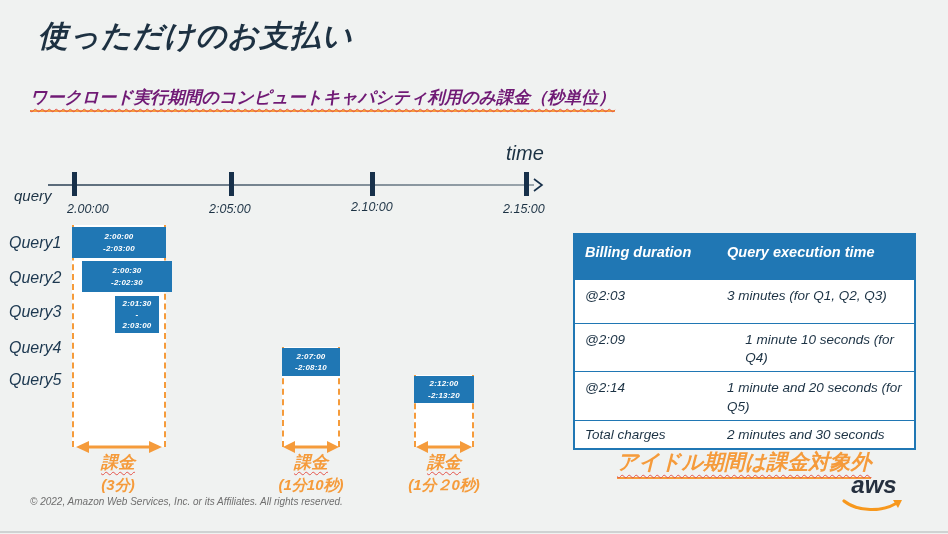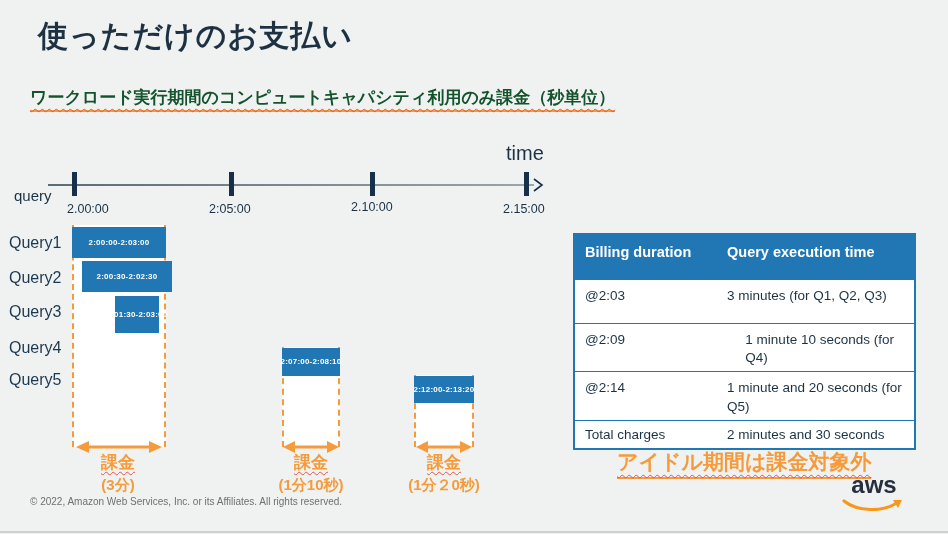--- a/index.html
+++ b/index.html
@@ -1,32 +1,32 @@
 <!DOCTYPE html>
 <html><head>
 <meta charset="utf-8">
 <style>
   html,body{margin:0;padding:0;}
   body{font-family:"Liberation Sans","DejaVu Sans",sans-serif;}
-  .slide{position:relative;width:948px;height:534px;background:#f0f2f1;overflow:hidden;}
+  .slide{position:relative;width:948px;height:534px;background:#f0f2f1;overflow:hidden;font-style:italic;}
   .abs{position:absolute;}
   .navy{color:#1c3244;}
   .slide-title{left:38px;top:16px;font-size:30px;font-weight:600;color:#1d3142;letter-spacing:1px;}
-  .subtitle{left:30px;top:86px;font-size:17px;font-weight:600;color:#14532d;}
+  .subtitle{left:30px;top:86px;font-size:17px;font-weight:600;color:#701a75;}
   .u-orange-wavy{border-bottom:2px solid #f59b3b;padding-bottom:1px;
     text-decoration-line:underline;text-decoration-style:wavy;text-decoration-color:#e4544b;
     text-decoration-thickness:1px;text-underline-offset:5px;display:inline-block;}
   .time-label{left:506px;top:142px;font-size:20px;}
   .query-label{left:14px;top:187px;font-size:15px;}
   .axis-line{left:48px;top:184px;width:486px;height:2px;background:linear-gradient(to right,#5a6b7a,#9aa5ac);}
   .tick{width:5px;height:24px;background:#17304a;top:172px;}
   .tick-label{top:202px;font-size:12.5px;}
   .panel{background:#ffffff;border-left:2px dashed #f59b3b;border-right:2px dashed #f59b3b;box-sizing:border-box;}
   .qlabel{left:9px;font-size:16px;color:#1c3850;}
-  .bar{background:#2077b4;color:#ffffff;font-size:8px;font-weight:bold;display:flex;flex-direction:row;
+  .bar{background:#2077b4;color:#ffffff;font-size:8px;font-weight:bold;display:flex;flex-direction:column;
     justify-content:center;align-items:center;line-height:1.4;letter-spacing:.2px;box-sizing:border-box;}
   .arrow-svg{display:block;}
   .callout{width:120px;text-align:center;color:#f59b3b;font-weight:bold;}
   .kakin{font-size:17px;text-decoration-line:underline;text-decoration-style:wavy;
     text-decoration-color:#e4544b;text-decoration-thickness:1px;text-underline-offset:3px;}
   .duration{font-size:15px;margin-top:2px;}
   .btable{left:573px;top:233px;width:343px;border:2px solid #2077b4;box-sizing:border-box;background:#fff;}
   .btable-header{display:flex;background:#2077b4;color:#fff;font-weight:bold;font-size:14.5px;min-height:44px;box-sizing:border-box;}
   .btable-header .c1,.btable-row .c1{width:150px;padding:9px 4px 4px 10px;box-sizing:border-box;}
   .btable-header .c2,.btable-row .c2{width:189px;padding:9px 4px 4px 2px;box-sizing:border-box;}

